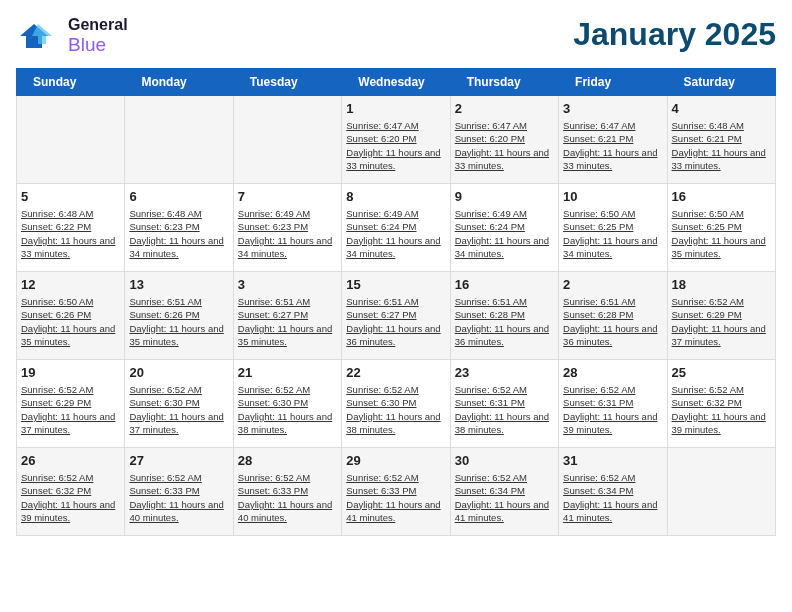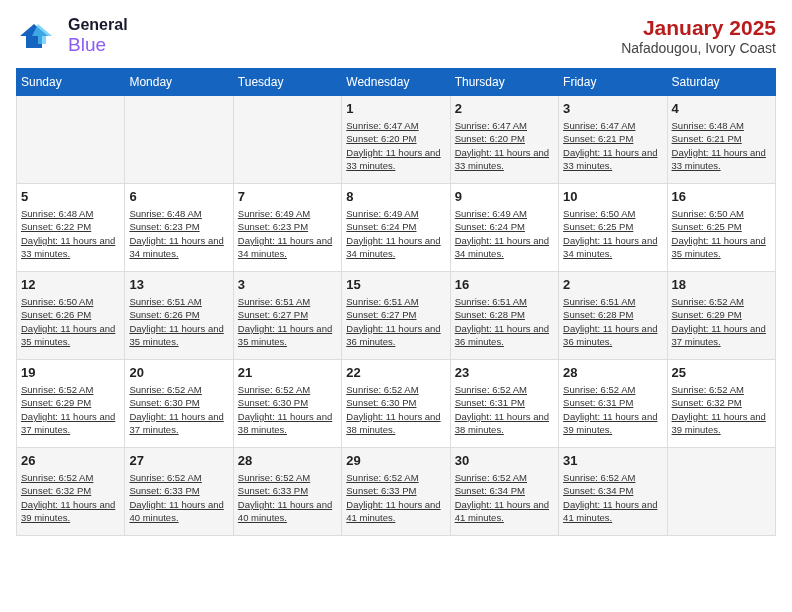--- a/index.html
+++ b/index.html
@@ -23,41 +23,41 @@
     }
     .logo-icon {
       width: 36px;
       height: 28px;
       margin-right: 4px;
     }
     .title-block {
       text-align: right;
     }
     .month-title {
-      font-size: 21px;
+      font-size: 32px;
       font-weight: bold;
-      color: #b91c1c;
+      color: #0c4a6e;
     }
     .subtitle {
       font-size: 14px;
       color: #444;
     }
     table {
       width: 100%;
       border-collapse: collapse;
       table-layout: fixed;
     }
     thead tr {
       background: #1565c0;
       color: #fff;
     }
     thead th {
-      padding: 6px 4px;
+      padding: 6px 16px;
       font-size: 12px;
-      font-weight: normal;
+      font-weight: bold;
       text-align: left;
       border: 1px solid #1565c0;
     }
     tbody tr {
       background: #fff;
     }
     tbody tr:nth-child(odd) {
       background: #f5f5f5;
     }
     tbody td {
@@ -91,21 +91,20 @@
       <polygon points="18,2 32,14 26,14 26,26 10,26 10,14 4,14" fill="#1565c0"></polygon>
       <polygon points="22,2 36,14 30,14 30,22 22,22 22,14 16,14" fill="#4fc3f7" opacity="0.7"></polygon>
     </svg>
     <div>
       <div style="font-size:16px;font-weight:bold;color:#1a1a2e;">General</div>
       <div style="font-size:19px;font-weight:normal;color:#8b5cf6;">Blue</div>
     </div>
   </div>
   <div class="title-block">
     <div class="month-title">January 2025</div>
-    <div class="subtitle">Nafadougou, Ivory Coast</div>
   </div>
 </div>
 
 <table>
   <thead>
     <tr>
     <th>Sunday</th>
         <th>Monday</th>
         <th>Tuesday</th>
         <th>Wednesday</th>

